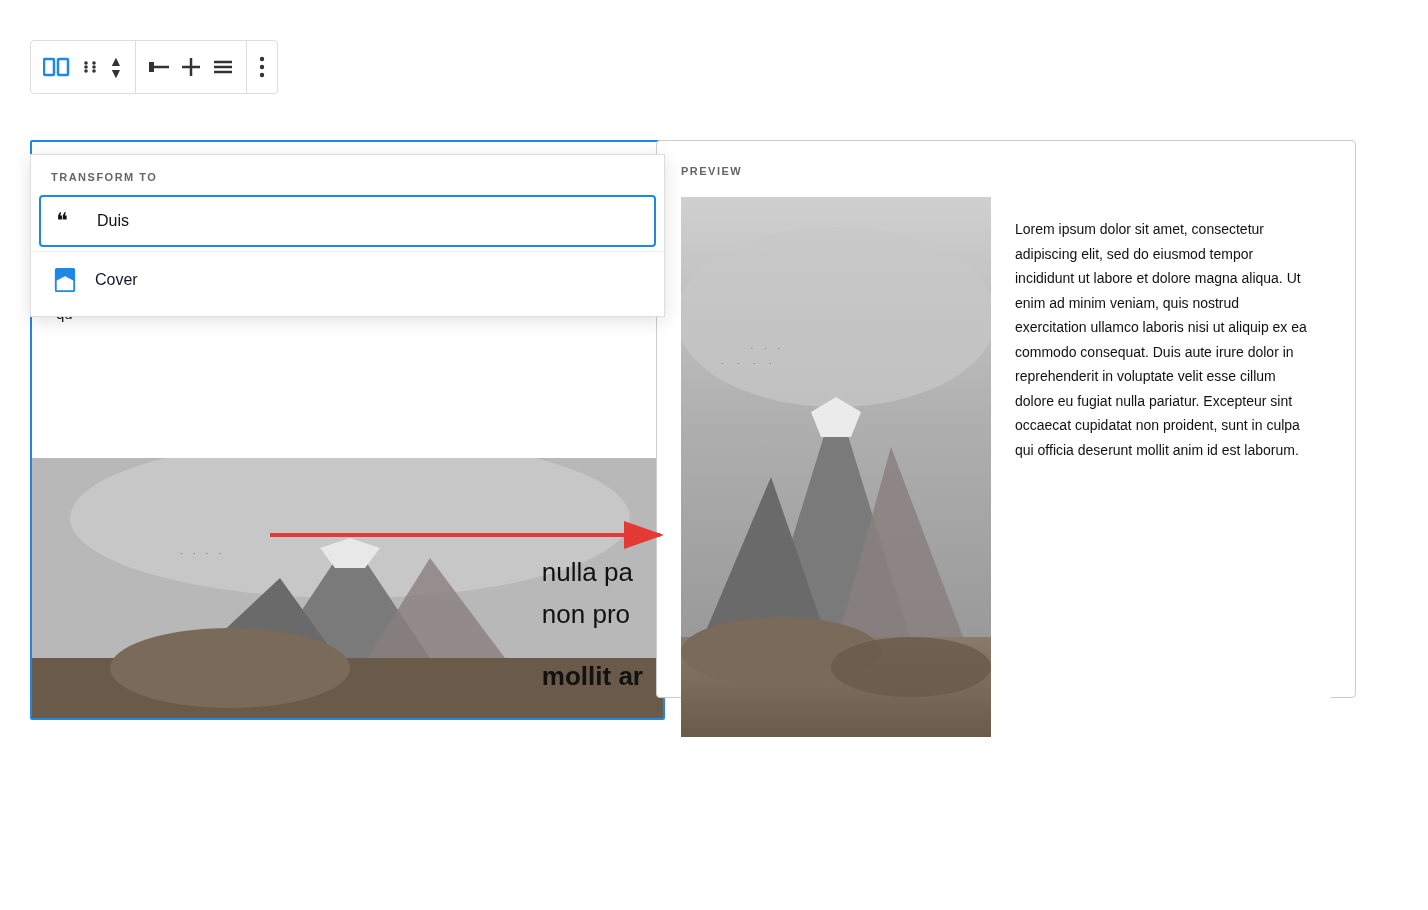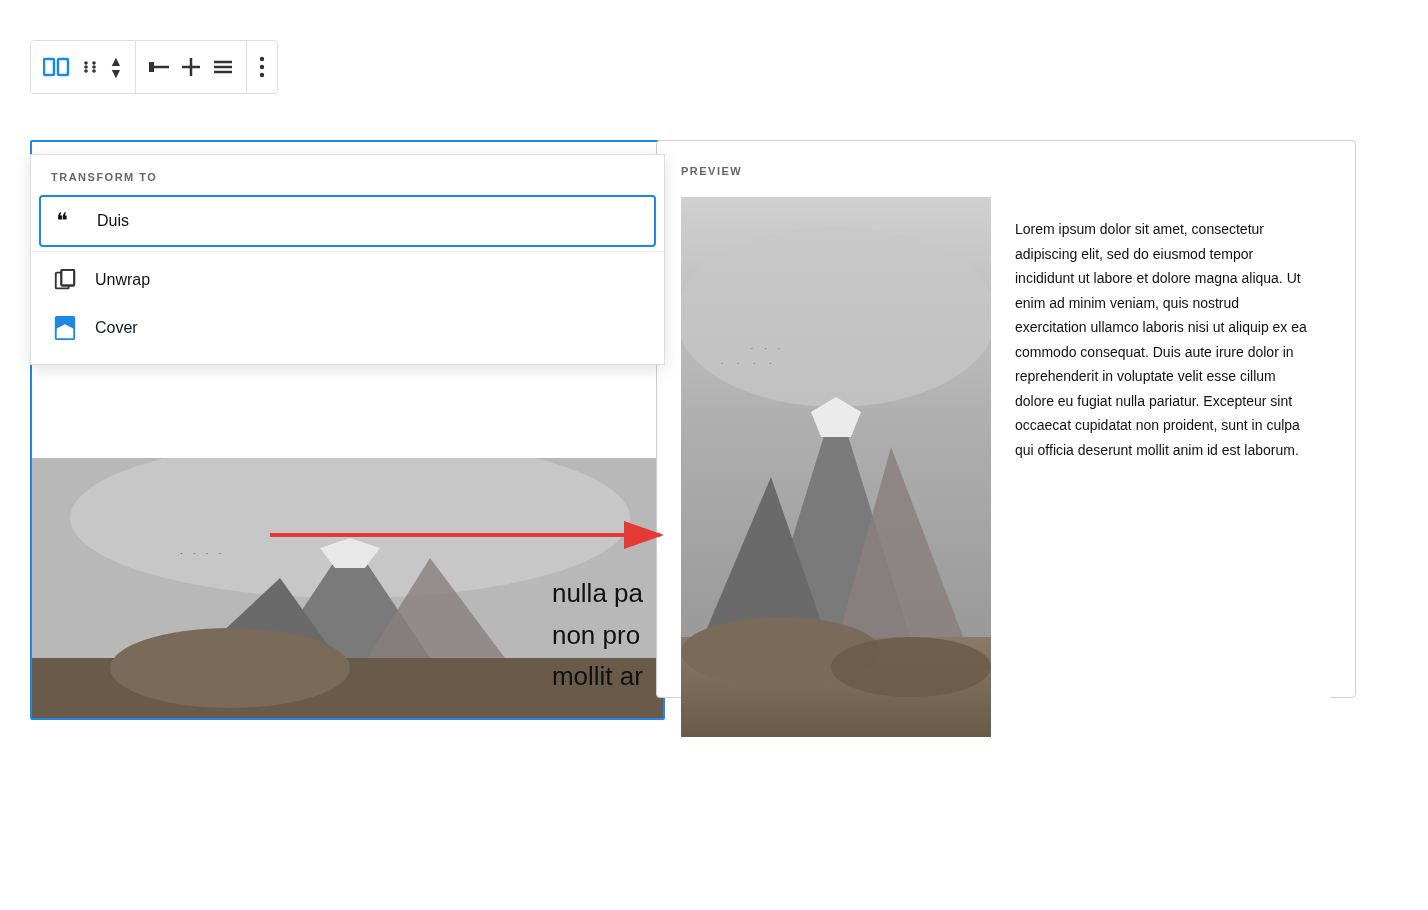--- a/index.html
+++ b/index.html
@@ -328,51 +328,40 @@
       <rect x="0" y="200" width="635" height="60" fill="#6a5a4a"></rect>
       <ellipse cx="200" cy="210" rx="120" ry="40" fill="#7a6a5a"></ellipse>
 
       <text x="150" y="100" font-size="8" fill="#333" letter-spacing="4">` ` ` `</text>
     </svg>
   </div>
 
   <div style="position:absolute; bottom:20px; right:20px; text-align:left;">
     <div style="font-size:26px; font-weight:400; color:#111; line-height:1.6;">nulla pa</div>
     <div style="font-size:26px; font-weight:400; color:#111; line-height:1.6;">non pro</div>
-    <div style="font-size:26px; font-weight:400; color:#111; line-height:1.6;">mollit ar</div>
+    <div style="font-size:26px; font-weight:700; color:#111; line-height:1.6;margin-top:21px;">mollit ar</div>
   </div>
 
   <div style="position:absolute; bottom:278px; right:0; width:4px; height:44px; background:#1e88e5;"></div>
 </div>
 
 <div class="transform-panel">
   <div class="transform-header">TRANSFORM TO</div>
 
   <div class="transform-item selected">
     <span class="transform-item-icon">
       <svg class="quote-svg" viewBox="0 0 28 24" fill="none">
         <text x="1" y="20" font-size="26" fill="#111" font-family="Georgia, serif">❝</text>
       </svg>
     </span>
     <span>Duis</span>
   </div>
 
   <div class="divider"></div>
 
-  <div class="transform-item">
-    <span class="transform-item-icon">
-      <svg class="unwrap-svg" viewBox="0 0 26 26" fill="none">
-
-        <rect x="3" y="5" width="14" height="17" rx="1" stroke="#333" stroke-width="2" fill="none"></rect>
-        <rect x="9" y="2" width="14" height="17" rx="1" stroke="#333" stroke-width="2" fill="white"></rect>
-        <rect x="9" y="2" width="14" height="17" rx="1" stroke="#333" stroke-width="2" fill="none"></rect>
-      </svg>
-    </span>
-    <span>Unwrap</span>
-  </div>
 
 
   <div class="transform-item cover-item">
     <span class="transform-item-icon cover-icon">
       <svg class="cover-svg" viewBox="0 0 22 26" fill="none">
 
         <rect x="1" y="1" width="20" height="24" rx="1" stroke="#1e88e5" stroke-width="2" fill="none"></rect>
         <polygon points="1,1 21,1 21,14 11,9 1,14" fill="#1e88e5"></polygon>
       </svg>
     </span>

